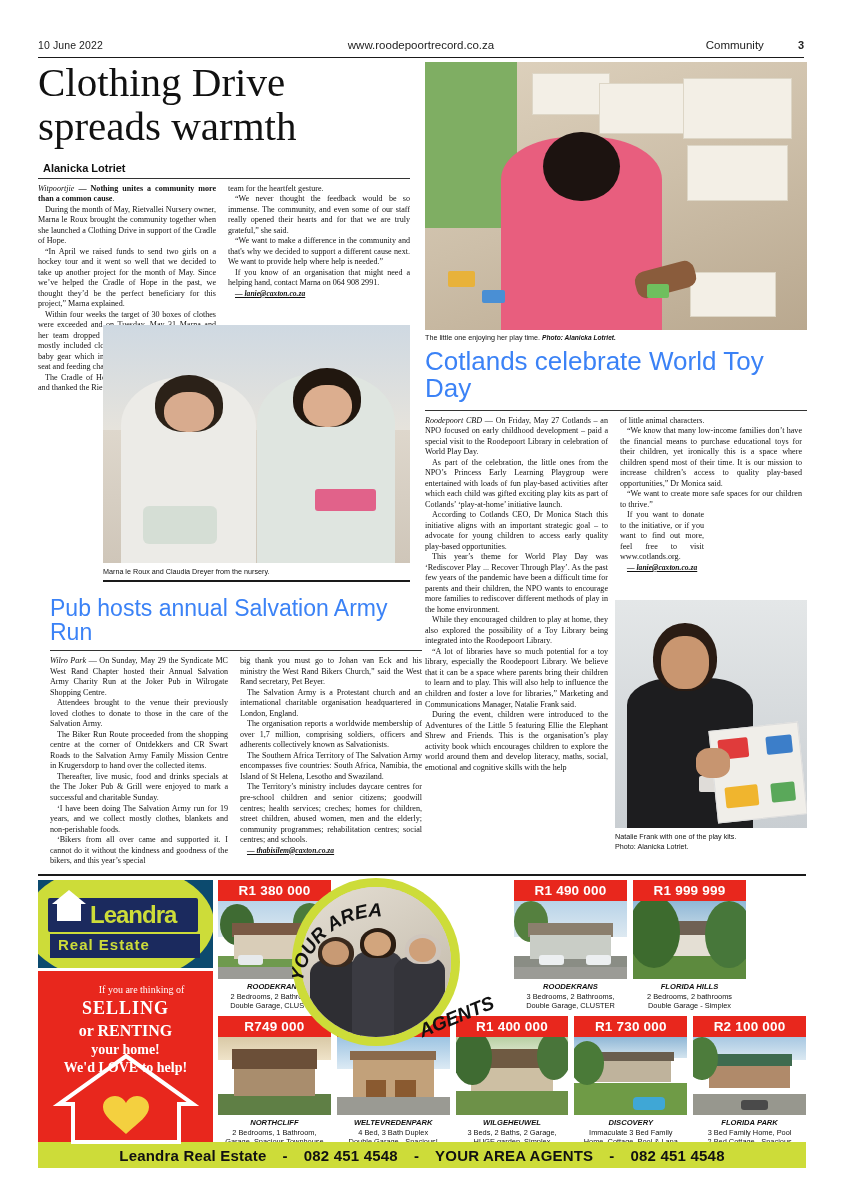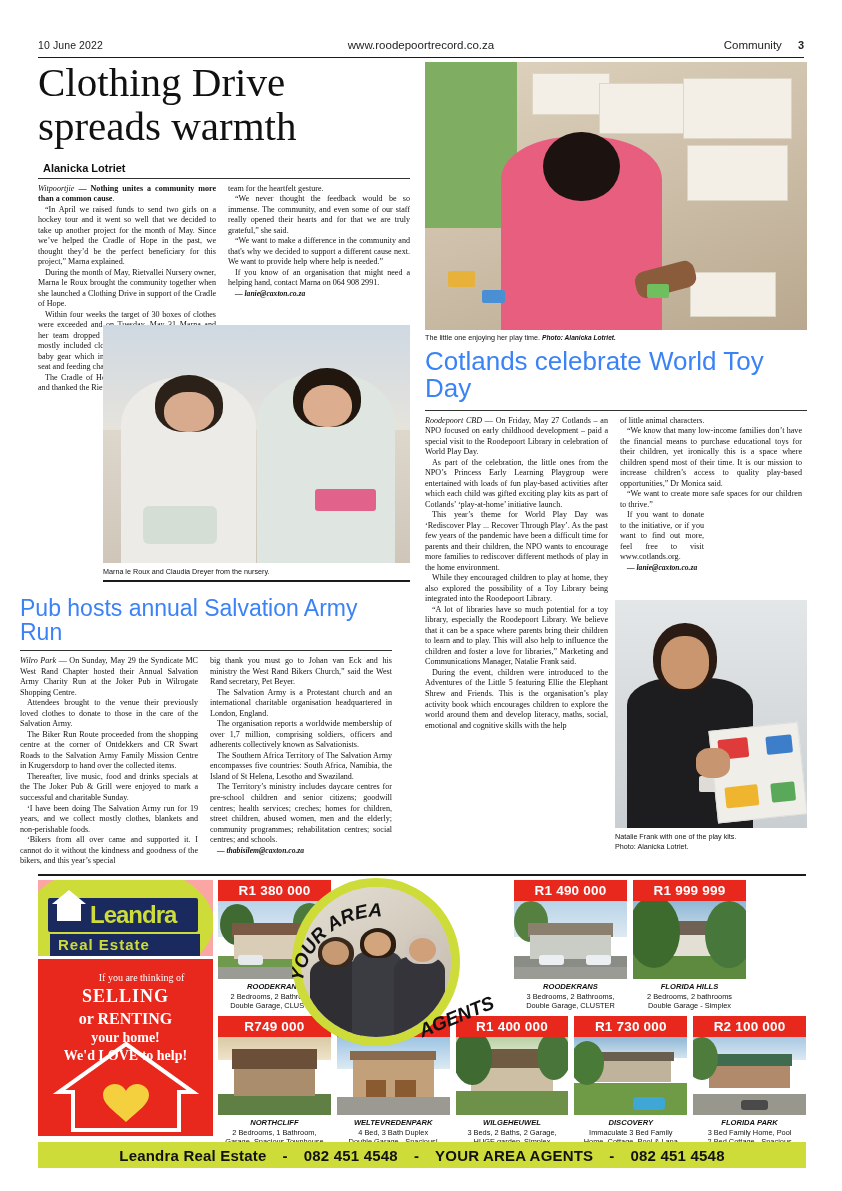--- a/index.html
+++ b/index.html
@@ -5,40 +5,40 @@
   html,body{margin:0;padding:0;background:#fff;}
   body{width:842px;height:1191px;font-family:"Liberation Serif",serif;color:#111;overflow:hidden;position:relative;}
   .page{position:relative;width:842px;height:1191px;background:#fff;}
 
   
   .masthead{position:absolute;left:38px;top:34px;width:766px;height:22px;
     display:flex;align-items:center;justify-content:space-between;
     font-family:"Liberation Sans",sans-serif;font-size:10.5px;color:#222;}
   .masthead .date{letter-spacing:.1px;}
   .masthead .url{position:absolute;left:50%;transform:translateX(-50%);font-size:11.5px;}
-  .masthead .right{display:flex;align-items:baseline;gap:16px;}
+  .masthead .right{display:flex;align-items:baseline;gap:34px;}
   .masthead .sect{font-size:11.5px;}
   .masthead .pgno{font-size:11px;font-weight:bold;}
   .rule-top{position:absolute;left:38px;top:57px;width:766px;height:1px;background:#1a1a1a;}
 
   
   .hl-serif{font-family:"Liberation Serif",serif;font-weight:400;color:#111;line-height:1.02;}
   .hl-sans{font-family:"Liberation Sans",sans-serif;font-weight:400;color:#3b82f6;line-height:1.05;}
   .byline{display:flex;align-items:center;gap:6px;font-family:"Liberation Sans",sans-serif;
     font-size:11px;font-weight:bold;color:#111;}
   .hr-thin{height:1px;background:#333;width:100%;}
   .hr-thick{height:2px;background:#1a1a1a;width:100%;}
 
   .body-col{font-family:"Liberation Serif",serif;font-size:8.1px;line-height:1.30;
     text-align:justify;color:#111;}
   .body-col p{margin:0 0 0 0;text-indent:7px;}
   .body-col p.first{text-indent:0;}
   .body-col .lead{font-style:italic;}
   .body-col .leadb{font-weight:bold;font-style:normal;}
-  .sig{font-style:italic;font-weight:bold;font-size:7.6px;text-indent:7px;display:block;}
+  .sig{font-style:italic;font-weight:bold;font-size:7.6px;text-indent:7px;display:block;text-decoration:underline;}
 
   .caption{font-family:"Liberation Sans",sans-serif;font-size:7.2px;color:#111;}
   .caption .cred{font-style:italic;font-weight:bold;font-size:6.6px;}
 
   
   .photo{position:absolute;overflow:hidden;background:#cfd3d6;}
 
   
   #photo-nursery{left:103px;top:325px;width:307px;height:238px;background:#e9e6e2;}
   #photo-nursery .sky{position:absolute;left:0;top:0;right:0;height:44%;
@@ -103,21 +103,21 @@
   #photo-natalie .k4{right:10%;bottom:16%;width:28%;height:20%;background:#5aa85a;}
   #photo-natalie .hand{position:absolute;right:40%;bottom:22%;width:18%;height:13%;
     background:#c79570;border-radius:40%;}
   #photo-natalie .badge{position:absolute;left:44%;bottom:16%;width:30%;height:7%;
     background:#f5f2ec;border-radius:2px;opacity:.9;}
 
   
   .advert{position:absolute;left:38px;top:874px;width:768px;height:280px;background:#fff;
     border-top:2px solid #1a1a1a;}
   .ad-left{position:absolute;left:0;top:4px;width:175px;height:272px;}
-  .ad-logo{position:relative;width:175px;height:76px;background:#fca5a5;overflow:hidden;}
+  .ad-logo{position:relative;width:175px;height:88px;background:#0c4a6e;overflow:hidden;}
   .ad-logo .blob{position:absolute;left:-14px;top:-16px;width:190px;height:118px;
     background:#cddc39;border-radius:50%;}
   .ad-logo .navy{position:absolute;left:10px;top:18px;width:150px;height:34px;
     background:#1b2a5e;border-radius:2px;}
   .ad-logo .navy span{position:absolute;left:42px;top:3px;color:#cddc39;
     font-family:"Liberation Sans",sans-serif;font-weight:bold;font-size:24px;letter-spacing:-1px;}
   .ad-logo .house{position:absolute;left:14px;top:10px;width:34px;height:32px;}
   .ad-logo .house .roof{position:absolute;left:0;top:0;width:0;height:0;
     border-left:17px solid transparent;border-right:17px solid transparent;border-bottom:14px solid #fff;}
   .ad-logo .house .wall{position:absolute;left:5px;top:13px;width:24px;height:18px;background:#fff;}
@@ -201,22 +201,22 @@
 
     <div style="margin-top:14px;display:flex;align-items:center;gap:5px;">
       <span class="sq"></span>
       <span class="byline" style="gap:0">Alanicka Lotriet</span>
     </div>
     <div class="hr-thin" style="margin-top:4px;"></div>
 
     <div style="display:flex;gap:12px;margin-top:5px;">
       <div class="body-col" style="width:178px;">
         <p class="first"><span class="lead">Witpoortjie</span> <span class="leadb">— Nothing unites a community more than a common cause</span>.</p>
+        <p>During the month of May, Rietvallei Nursery owner, Marna le Roux brought the community together when she launched a Clothing Drive in support of the Cradle of Hope.</p>
         <p>“In April we raised funds to send two girls on a hockey tour and it went so well that we decided to take up another project for the month of May. Since we’ve helped the Cradle of Hope in the past, we thought they’d be the perfect beneficiary for this project,” Marna explained.</p>
-        <p>During the month of May, Rietvallei Nursery owner, Marna le Roux brought the community together when she launched a Clothing Drive in support of the Cradle of Hope.</p>
         <p>Within four weeks the target of 30 boxes of clothes were exceeded and on Tuesday, May 31 Marna and her team dropped off an entire trailer load which mostly included clothes, as well as tinned foods and baby gear which included a pram, walking ring, car seat and feeding chair.</p>
         <p>The Cradle of Hope was grateful for the donation and thanked the Rietvallei Nursery</p>
       </div>
       <div class="body-col" style="width:182px;">
         <p class="first">team for the heartfelt gesture.</p>
         <p>“We never thought the feedback would be so immense. The community, and even some of our staff really opened their hearts and for that we are truly grateful,” she said.</p>
         <p>“We want to make a difference in the community and that's why we decided to support a different cause next. We want to provide help where help is needed.”</p>
         <p>If you know of an organisation that might need a helping hand, contact Marna on 064 908 2991.</p>
         <span class="sig">— lanie@caxton.co.za</span>
       </div>
@@ -261,20 +261,21 @@
       <span>The little one enjoying her play time.</span>
       <span class="cred">Photo: Alanicka Lotriet.</span>
     </div>
     <div class="hl-sans" style="font-size:26px;margin-top:6px;">Cotlands celebrate World Toy Day</div>
     <div class="hr-thin" style="margin-top:7px;"></div>
 
     <div style="display:flex;gap:12px;margin-top:5px;">
       <div class="body-col" style="width:183px;">
         <p class="first"><span class="lead">Roodepoort CBD</span> — On Friday, May 27 Cotlands – an NPO focused on early childhood development – paid a special visit to the Roodepoort Library in celebration of World Play Day.</p>
         <p>As part of the celebration, the little ones from the NPO’s Princess Early Learning Playgroup were entertained with loads of fun play-based activities after which each child was gifted exciting play kits as part of Cotlands’ ‘play-at-home’ initiative launch.</p>
+        <p>According to Cotlands CEO, Dr Monica Stach this initiative aligns with an important strategic goal – to advocate for young children to access early quality play-based opportunities.</p>
         <p>This year’s theme for World Play Day was ‘Rediscover Play ... Recover Through Play’. As the past few years of the pandemic have been a difficult time for parents and their children, the NPO wants to encourage more families to rediscover different methods of play in the home environment.</p>
         <p>While they encouraged children to play at home, they also explored the possibility of a Toy Library being integrated into the Roodepoort Library.</p>
         <p>“A lot of libraries have so much potential for a toy library, especially the Roodepoort Library. We believe that it can be a space where parents bring their children to learn and to play. This will also help to influence the children and foster a love for libraries,” Marketing and Communications Manager, Natalie Frank said.</p>
         <p>During the event, children were introduced to the Adventures of the Little 5 featuring Ellie the Elephant Shrew and Friends. This is the organisation’s play activity book which encourages children to explore the world around them and develop literacy, maths, social, emotional and cognitive skills with the help</p>
       </div>
       <div class="body-col" style="width:182px;">
         <p class="first">of little animal characters.</p>
         <p>“We know that many low-income families don’t have the financial means to purchase educational toys for their children, yet ironically this is a space where children spend most of their time. It is our mission to increase children’s access to quality play-based opportunities,” Dr Monica said.</p>
         <p>“We want to create more safe spaces for our children to thrive.”</p>
         <p style="width:84px;">If you want to donate to the initiative, or if you want to find out more, feel free to visit www.cotlands.org.</p>
@@ -295,21 +296,21 @@
       <i class="k3"></i>
       <i class="k4"></i>
     </div>
     <div class="hand"></div>
   </div>
   <div style="position:absolute;left:615px;top:832px;width:192px;">
     <div class="caption">Natalie Frank with one of the play kits.</div>
     <div class="caption cred" style="margin-top:1px;">Photo: Alanicka Lotriet.</div>
   </div>
 
-  <div style="position:absolute;left:20px;top:596px;width:372px;">
+  <div style="position:absolute;left:50px;top:596px;width:372px;">
     <div class="hl-sans" style="font-size:23px;">Pub hosts annual Salvation Army Run</div>
     <div class="hr-thin" style="margin-top:6px;"></div>
 
     <div style="display:flex;gap:12px;margin-top:5px;">
       <div class="body-col" style="width:178px;font-family:Liberation Serif, serif;">
         <p class="first"><span class="lead">Wilro Park</span> — On Sunday, May 29 the Syndicate MC West Rand Chapter hosted their Annual Salvation Army Charity Run at the Joker Pub in Wilrogate Shopping Centre.</p>
         <p>Attendees brought to the venue their previously loved clothes to donate to those in the care of the Salvation Army.</p>
         <p>The Biker Run Route proceeded from the shopping centre at the corner of Ontdekkers and CR Swart Roads to the Salvation Army Family Mission Centre in Krugersdorp to hand over the collected items.</p>
         <p>Thereafter, live music, food and drinks specials at the The Joker Pub &amp; Grill were enjoyed to mark a successful and charitable Sunday.</p>
         <p>‘I have been doing The Salvation Army run for 19 years, and we collect mostly clothes, blankets and non-perishable foods.</p>

